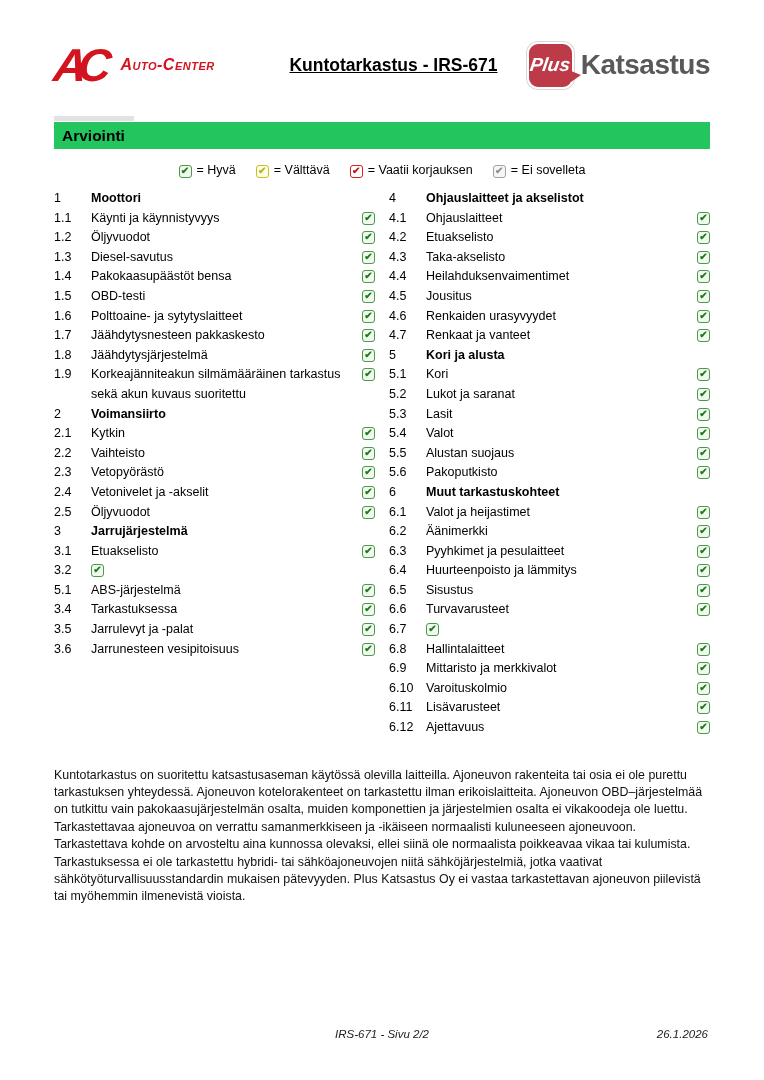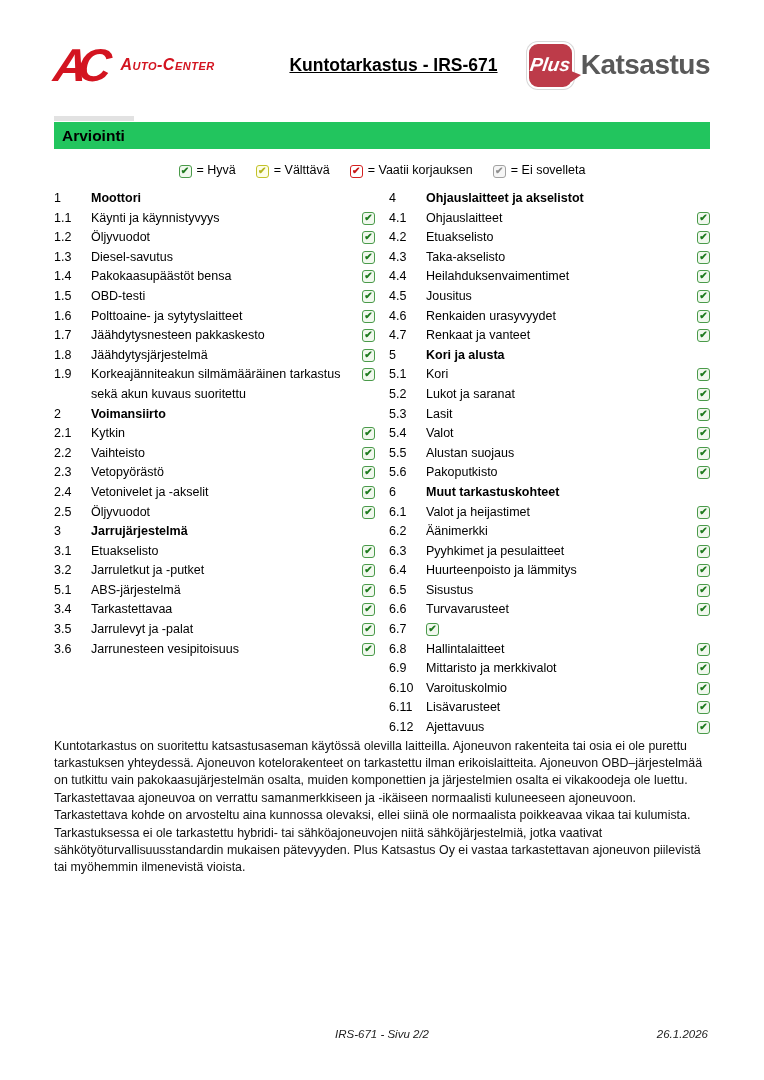--- a/index.html
+++ b/index.html
@@ -98,20 +98,21 @@
   .cb {
     width: 13px; height: 13px;
     border: 1.5px solid; border-radius: 3px;
     font-size: 10px; line-height: 10px;
     text-align: center; font-weight: bold;
     margin-top: 3px; flex-shrink: 0;
   }
 
   
   .disclaimer {
+    margin-top: 29px;
     font-size: 12.4px;
     line-height: 17.4px;
     color: #111;
     text-align: left;
   }
 
   
   .footer {
     position: absolute; left: 0; right: 0; bottom: 36px;
     height: 16px;
@@ -246,31 +247,30 @@
           <span class="num">3</span>
           <span class="lbl">Jarrujärjestelmä</span>
         </div>
         <div class="row">
           <span class="num">3.1</span>
           <span class="lbl">Etuakselisto</span>
           <span class="cb" style="border-color: rgb(74, 154, 74); color: rgb(31, 122, 31); background: rgb(241, 248, 238);">✔</span>
         </div>
         <div class="row">
           <span class="num">3.2</span>
-          <span class="lbl">Jarruletkut ja -putket</span>
           <span class="cb" style="border-color: rgb(74, 154, 74); color: rgb(31, 122, 31); background: rgb(241, 248, 238);">✔</span>
         </div>
         <div class="row">
           <span class="num">5.1</span>
           <span class="lbl">ABS-järjestelmä</span>
           <span class="cb" style="border-color: rgb(74, 154, 74); color: rgb(31, 122, 31); background: rgb(241, 248, 238);">✔</span>
         </div>
         <div class="row">
           <span class="num">3.4</span>
-          <span class="lbl">Tarkastettavaa</span>
+          <span class="lbl">Tarkastuksessa</span>
           <span class="cb" style="border-color: rgb(74, 154, 74); color: rgb(31, 122, 31); background: rgb(241, 248, 238);">✔</span>
         </div>
         <div class="row">
           <span class="num">3.5</span>
           <span class="lbl">Jarrulevyt ja -palat</span>
           <span class="cb" style="border-color: rgb(74, 154, 74); color: rgb(31, 122, 31); background: rgb(241, 248, 238);">✔</span>
         </div>
         <div class="row">
           <span class="num">3.6</span>
           <span class="lbl">Jarrunesteen vesipitoisuus</span>

